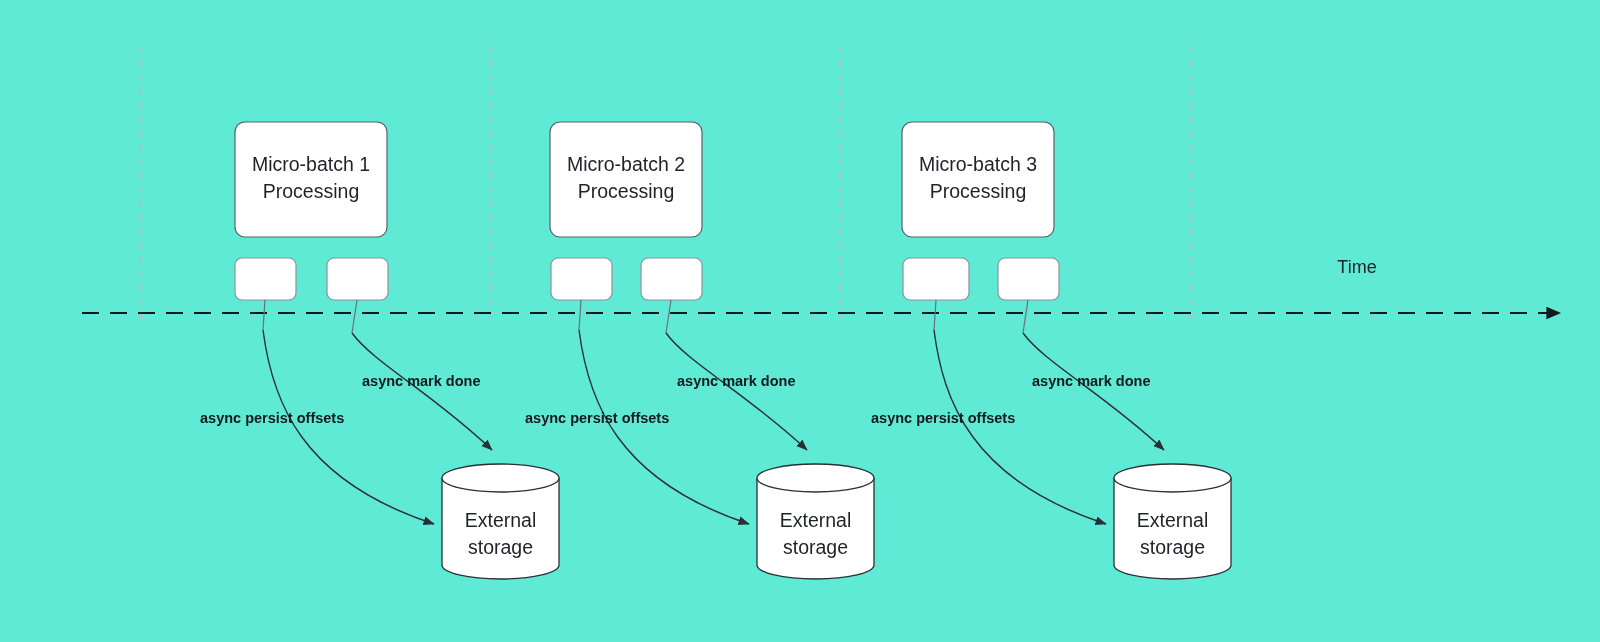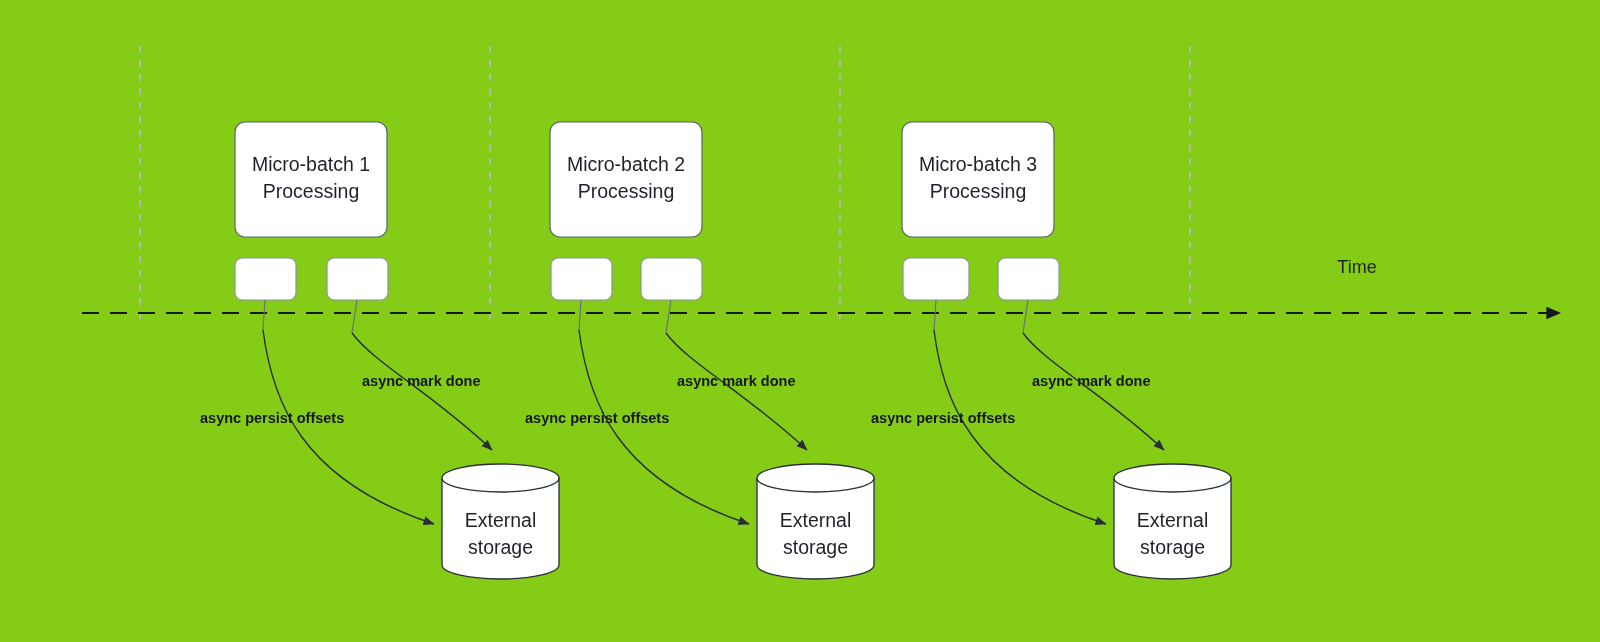--- a/index.html
+++ b/index.html
@@ -7,21 +7,21 @@
     padding: 0;
     background: #ffffff;
   }
   body {
     font-family: "Liberation Sans", sans-serif;
   }
   #canvas {
     position: relative;
     width: 1600px;
     height: 642px;
-    background: #84cc16;
+    background: #5eead4;
     overflow: hidden;
   }
   #diagram-svg {
     position: absolute;
     left: 0;
     top: 0;
     width: 1600px;
     height: 642px;
   }
   .node-text {

